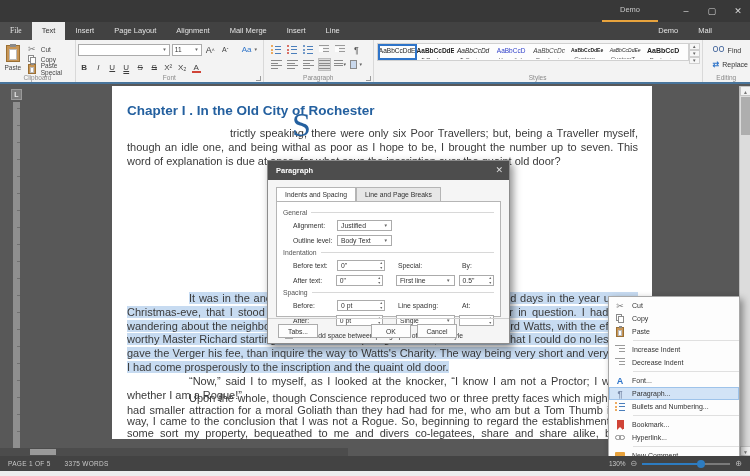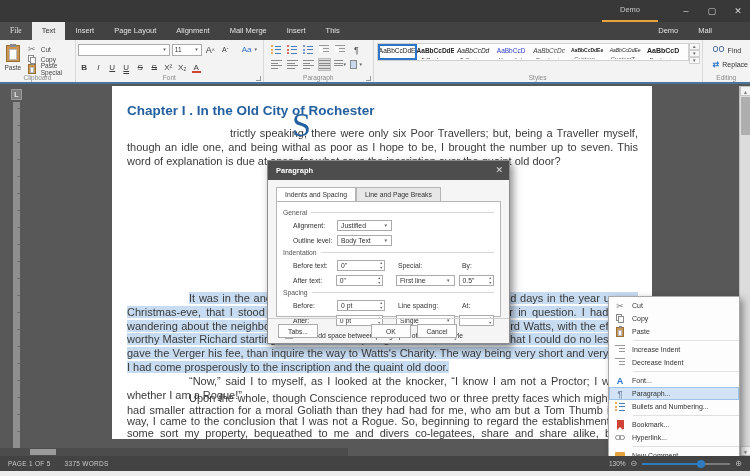--- a/index.html
+++ b/index.html
@@ -211,21 +211,21 @@
   </div>
 
   <div class="tabrow" id="tabrow">
       <div class="rtab file">File</div>
       <div class="rtab active">Text</div>
       <div class="rtab">Insert</div>
       <div class="rtab">Page Layout</div>
       <div class="rtab">Alignment</div>
       <div class="rtab">Mail Merge</div>
       <div class="rtab">Insert</div>
-      <div class="rtab">This</div>
+      <div class="rtab">Line</div>
     </div>
   <div class="tabrow-right" id="tabrow-right">
       <div class="rtab">Demo</div>
       <div class="rtab">Mail</div>
     </div>
 
   <div class="ribbon">
 
     <div class="rgroup g-clip">
       <div class="paste-big">

